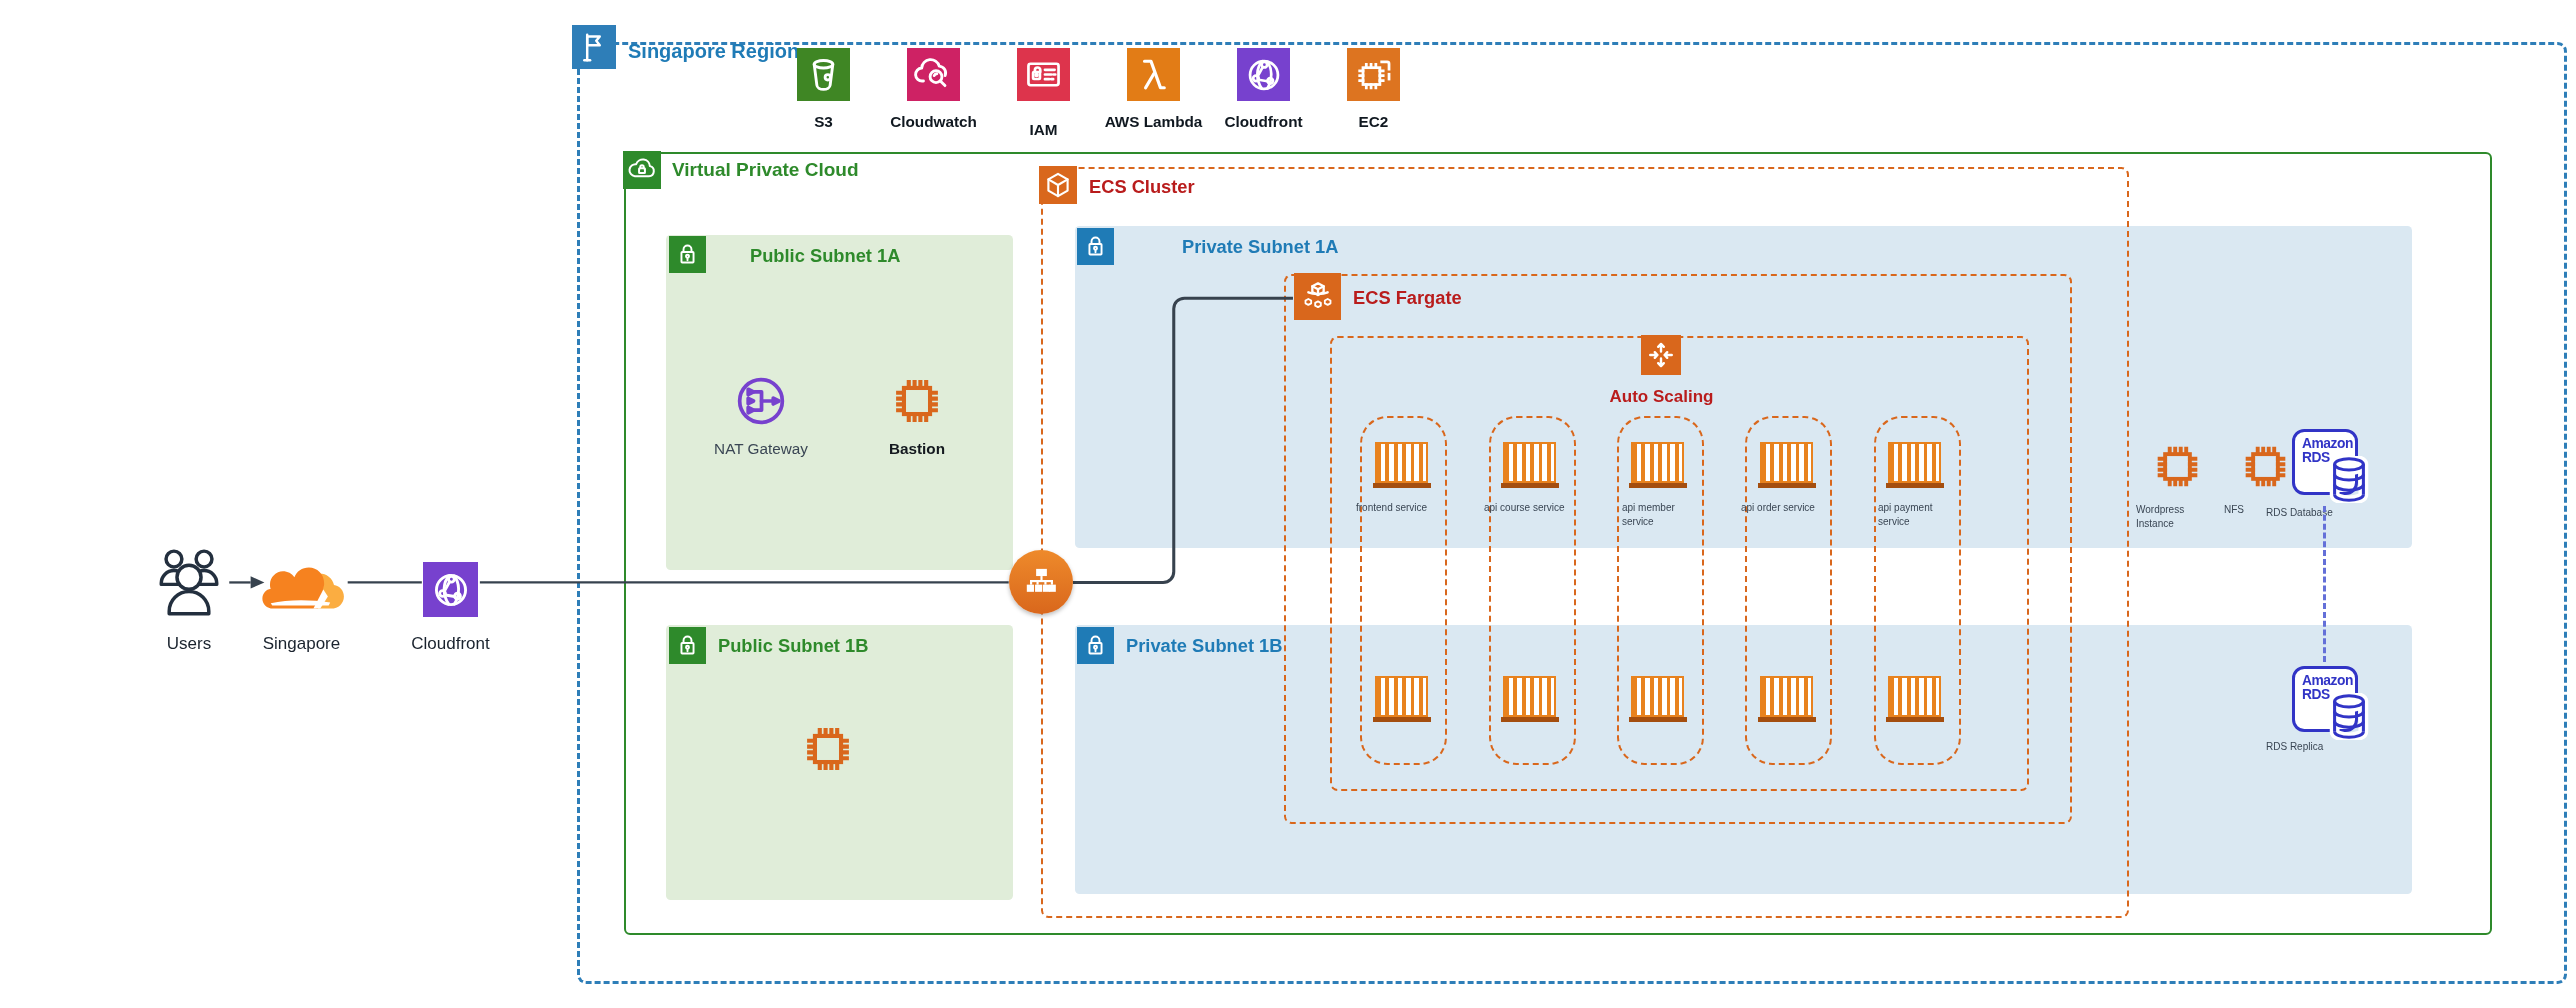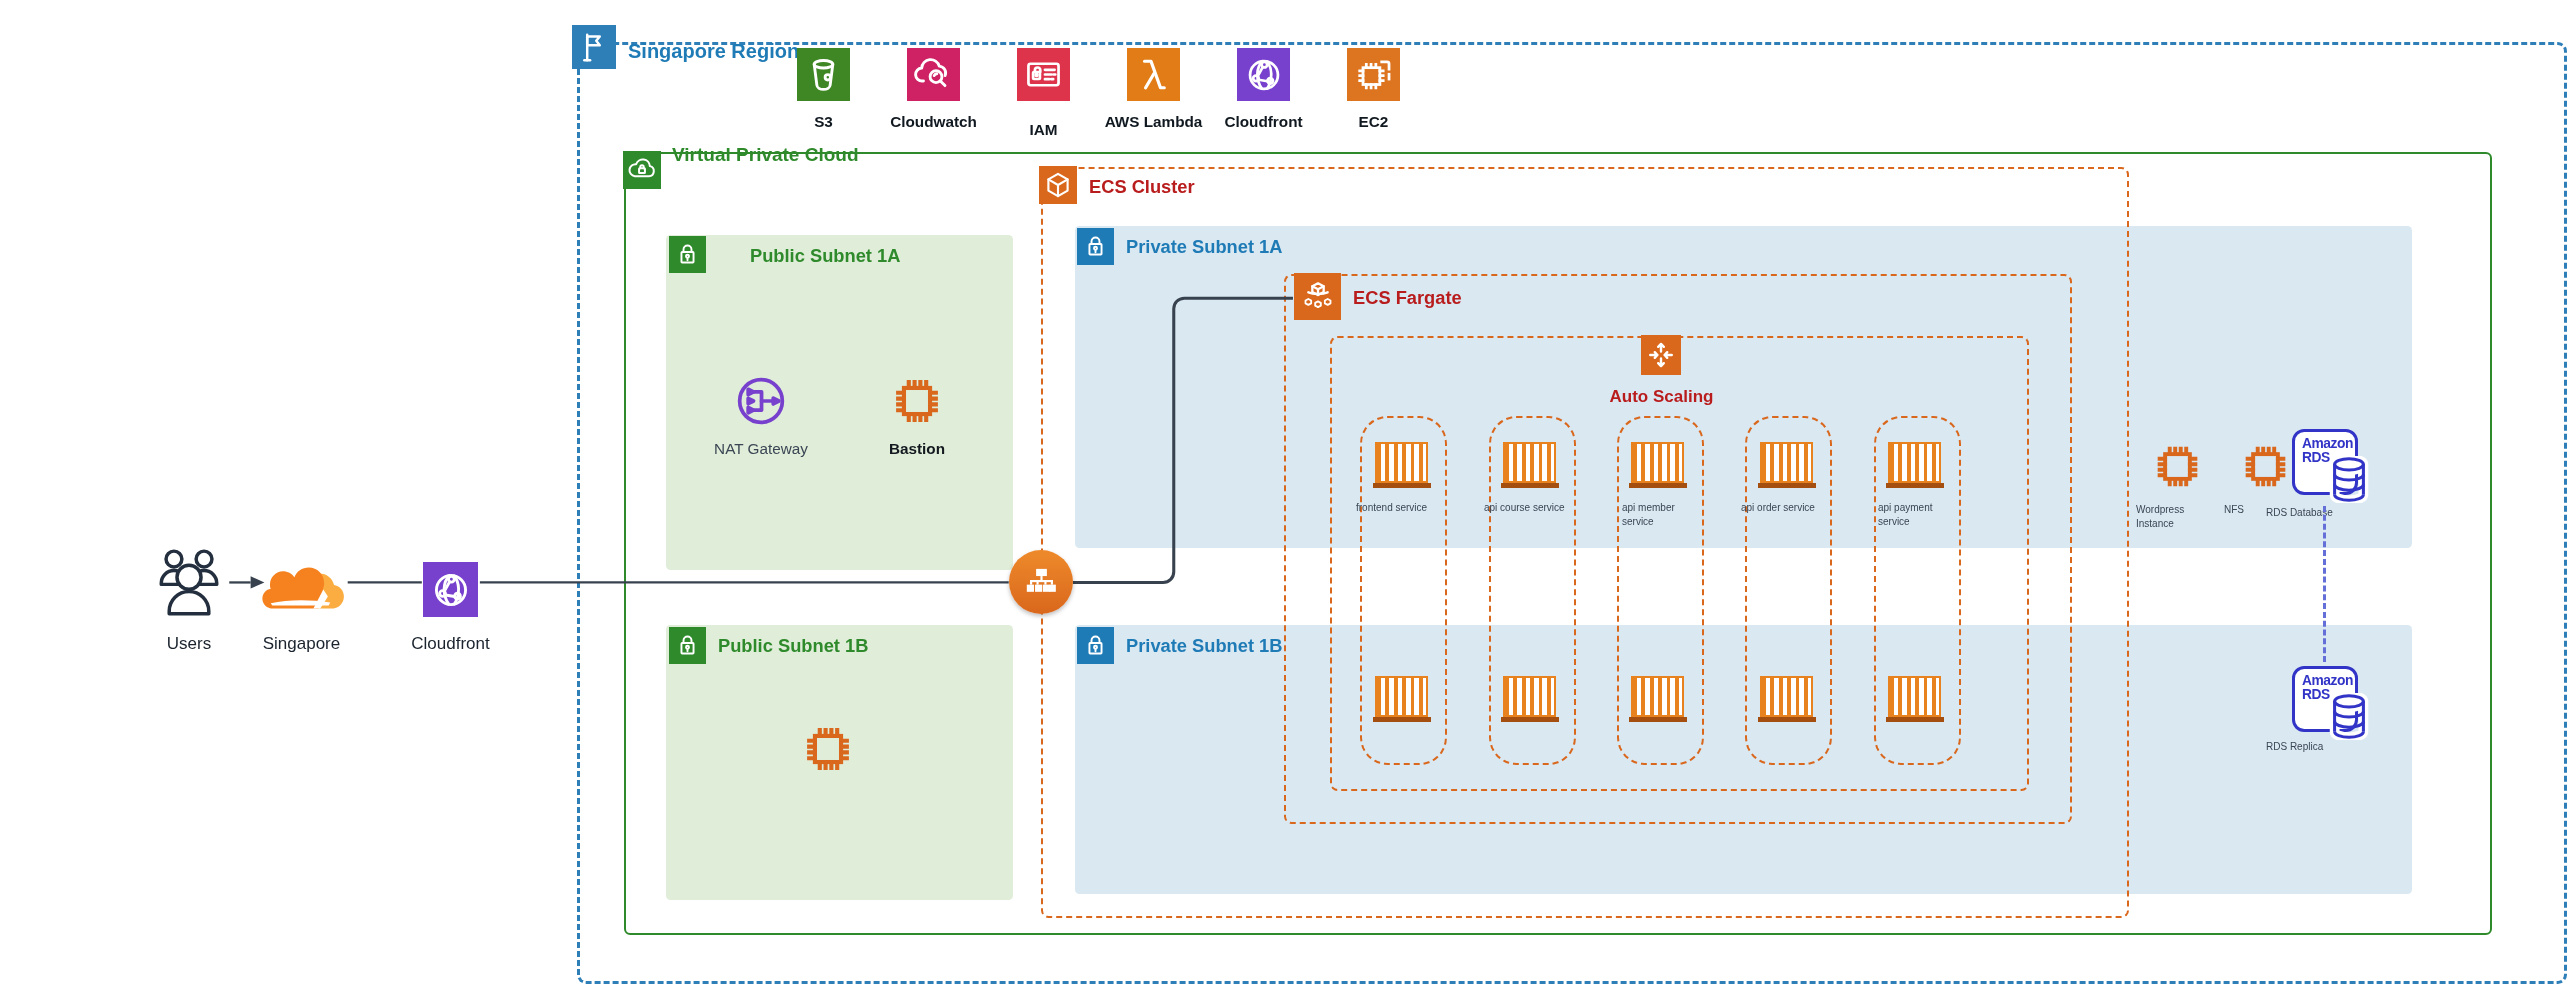--- a/index.html
+++ b/index.html
@@ -208,21 +208,21 @@
       </svg>
     </div>
   <div class="abs svc-name" style="left:1320px;top:113px;width:107px;">EC2</div>
 
   <div class="abs vpc-box" style="left:624px;top:152px;width:1864px;height:779px;"></div>
   <div class="abs sq" style="left:623px;top:151px;width:38px;height:38px;background:#2E8A2B;color:#fff;">
       <svg width="32" height="32" viewBox="0 0 42 42">
         <use href="#sym-vpc"></use>
       </svg>
     </div>
-  <div class="abs hdr-green" style="left:672px;top:144px;">Virtual Private Cloud</div>
+  <div class="abs hdr-green" style="left:672px;top:159px;">Virtual Private Cloud</div>
 
   <div class="abs subnet-green" style="left:666px;top:235px;width:347px;height:335px;"></div>
   <div class="abs sq" style="left:669px;top:236px;width:37px;height:37px;background:#2E8A2B;color:#fff;">
       <svg width="29" height="29" viewBox="0 0 38 38">
         <use href="#sym-lock"></use>
       </svg>
     </div>
   <div class="abs hdr-green" style="left:718px;top:245px;font-size:18.3px;margin-left:32px;">Public Subnet 1A</div>
 
   <div class="abs" style="left:729px;top:369px;color:#7741CE;">
@@ -253,21 +253,21 @@
     </div>
 
   <div class="abs subnet-blue" style="left:1075px;top:226px;width:1337px;height:322px;"></div>
   <div class="abs subnet-blue" style="left:1075px;top:625px;width:1337px;height:269px;"></div>
 
   <div class="abs sq" style="left:1077px;top:228px;width:37px;height:37px;background:#1F7BB6;color:#fff;">
       <svg width="29" height="29" viewBox="0 0 38 38">
         <use href="#sym-lock"></use>
       </svg>
     </div>
-  <div class="abs hdr-blue" style="left:1126px;top:236px;font-size:18.3px;">Private Subnet 1A</div>
+  <div class="abs hdr-blue" style="left:1182px;top:236px;font-size:18.3px;">Private Subnet 1A</div>
 
   <div class="abs sq" style="left:1077px;top:627px;width:37px;height:37px;background:#1F7BB6;color:#fff;">
       <svg width="29" height="29" viewBox="0 0 38 38">
         <use href="#sym-lock"></use>
       </svg>
     </div>
   <div class="abs hdr-blue" style="left:1126px;top:635px;font-size:18.3px;">Private Subnet 1B</div>
 
   <div class="abs cluster-box" style="left:1041px;top:167px;width:1084px;height:747px;"></div>
   <div class="abs sq" style="left:1039px;top:166px;width:38px;height:38px;background:#D9671C;color:#fff;">

